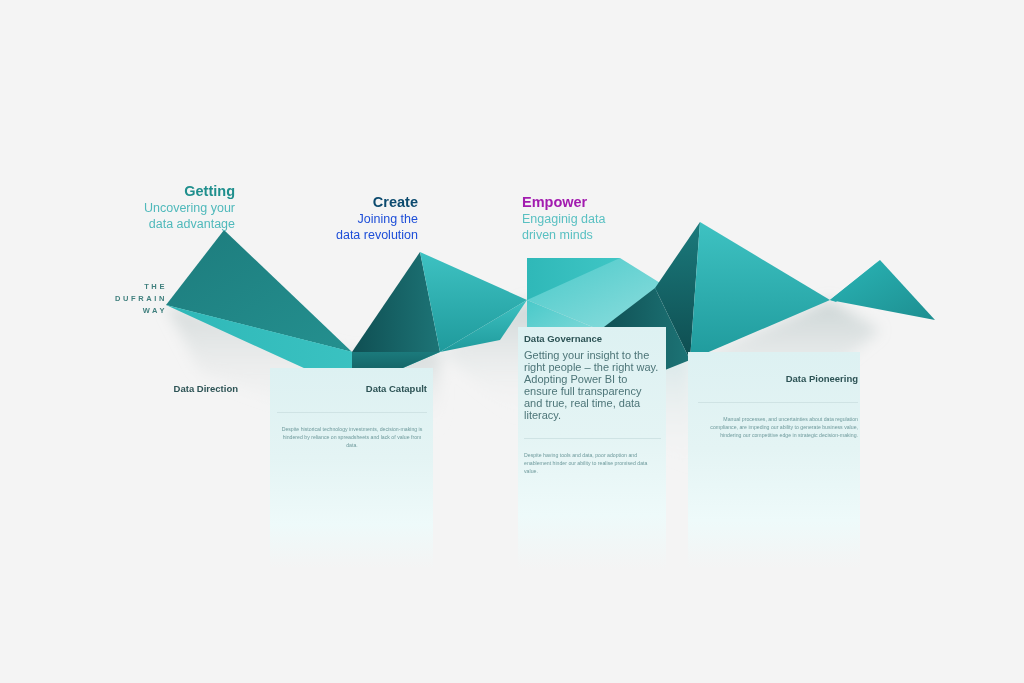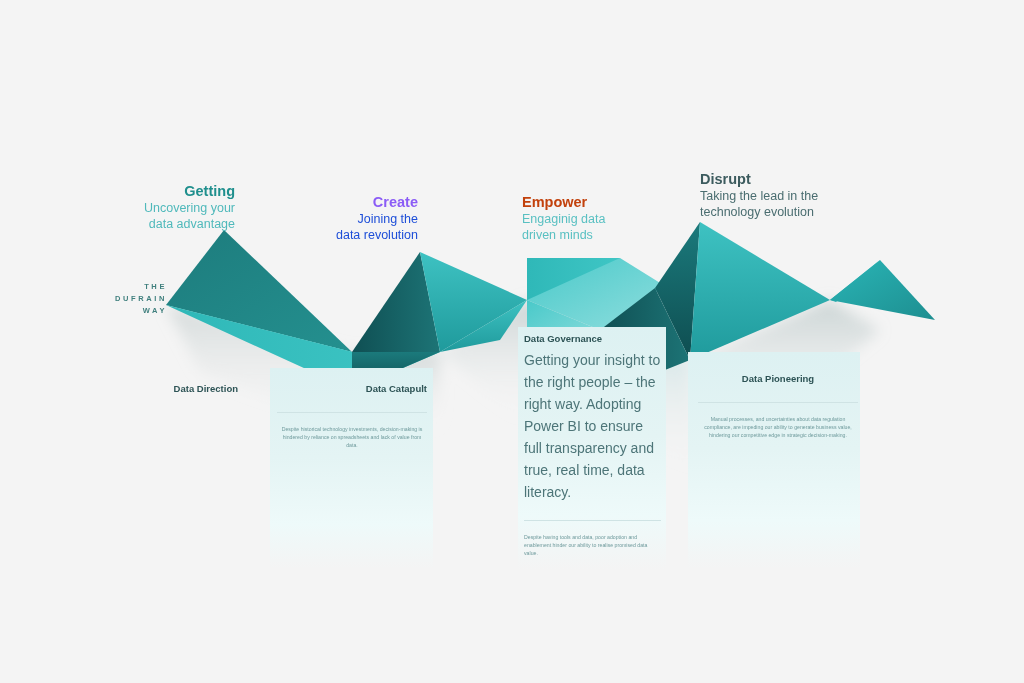--- a/index.html
+++ b/index.html
@@ -27,38 +27,38 @@
     font-size:14.5px;font-weight:700;line-height:16px;margin-bottom:2px;
   }
   .stage-head .sub{
     font-size:12.5px;line-height:15.5px;font-weight:400;
   }
   .head-inspire{left:60px;top:183px;width:175px;text-align:right;}
   .head-inspire .word{color:#1f8f8d;}
   .head-inspire .sub{color:#4fb9bb;}
 
   .head-create{left:250px;top:194px;width:168px;text-align:right;}
-  .head-create .word{color:#8b5cf6;}
+  .head-create .word{color:#0c4a6e;}
   .head-create .sub{color:#1d4ed8;}
 
   .head-empower{left:522px;top:194px;width:180px;text-align:left;}
-  .head-empower .word{color:#c2410c;}
+  .head-empower .word{color:#a21caf;}
   .head-empower .sub{color:#59c0c2;}
 
   .head-disrupt{left:700px;top:171px;width:200px;text-align:left;}
   .head-disrupt .word{color:#3c5b5e;}
   .head-disrupt .sub{color:#4a6d70;}
 
   
   .panel{position:absolute;}
   .panel .p-title{
     font-size:9.5px;font-weight:700;color:#2d5355;margin-bottom:4px;line-height:12px;
   }
   .panel .p-body{
-    font-size:14px;line-height:22px;color:#4d7578;
+    font-size:11px;line-height:12px;color:#4d7578;
   }
   .panel .p-rule{
     height:1px;background:#cfe3e4;margin:17px 0 12px 0;
   }
   .panel .p-note{
     font-size:5.2px;line-height:8.2px;color:#6e9a9c;
   }
   .panel-box{
     position:absolute;
     background:linear-gradient(180deg,#ddf1f2 0%,#e4f4f4 45%,#eefafa 78%,#f4f4f4 100%);
@@ -70,21 +70,21 @@
   .box-catapult{left:270px;top:368px;width:163px;height:200px;}
   .p-catapult{left:277px;top:383px;width:150px;text-align:right;}
   .p-catapult .p-note{text-align:center;}
 
   
   .box-governance{left:518px;top:327px;width:148px;height:242px;}
   .p-governance{left:524px;top:333px;width:137px;text-align:left;}
 
   
   .box-pioneering{left:688px;top:352px;width:172px;height:216px;}
-  .p-pioneering{left:698px;top:373px;width:160px;text-align:center;}
+  .p-pioneering{left:698px;top:373px;width:160px;text-align:right;}
 </style>
 </head>
 <body>
 
 <div id="stage">
 
   <svg id="ribbon" viewBox="0 0 1024 683">
     <defs>
       <linearGradient id="gDark1" x1="0" y1="0" x2="1" y2="1">
         <stop offset="0" stop-color="#1d7c7d"></stop>
@@ -182,25 +182,20 @@
     <div class="sub">Joining the</div>
     <div class="sub">data revolution</div>
   </div>
 
   <div class="stage-head head-empower">
     <div class="word">Empower</div>
     <div class="sub">Engaginig data</div>
     <div class="sub">driven minds</div>
   </div>
 
-  <div class="stage-head head-disrupt">
-    <div class="word">Disrupt</div>
-    <div class="sub">Taking the lead in the</div>
-    <div class="sub">technology evolution</div>
-  </div>
 
   <div class="panel-box box-catapult"></div>
   <div class="panel-box box-governance"></div>
   <div class="panel-box box-pioneering"></div>
 
   <div class="panel p-direction">
     <div class="p-title">Data Direction</div>
   </div>
 
   <div class="panel p-catapult">

